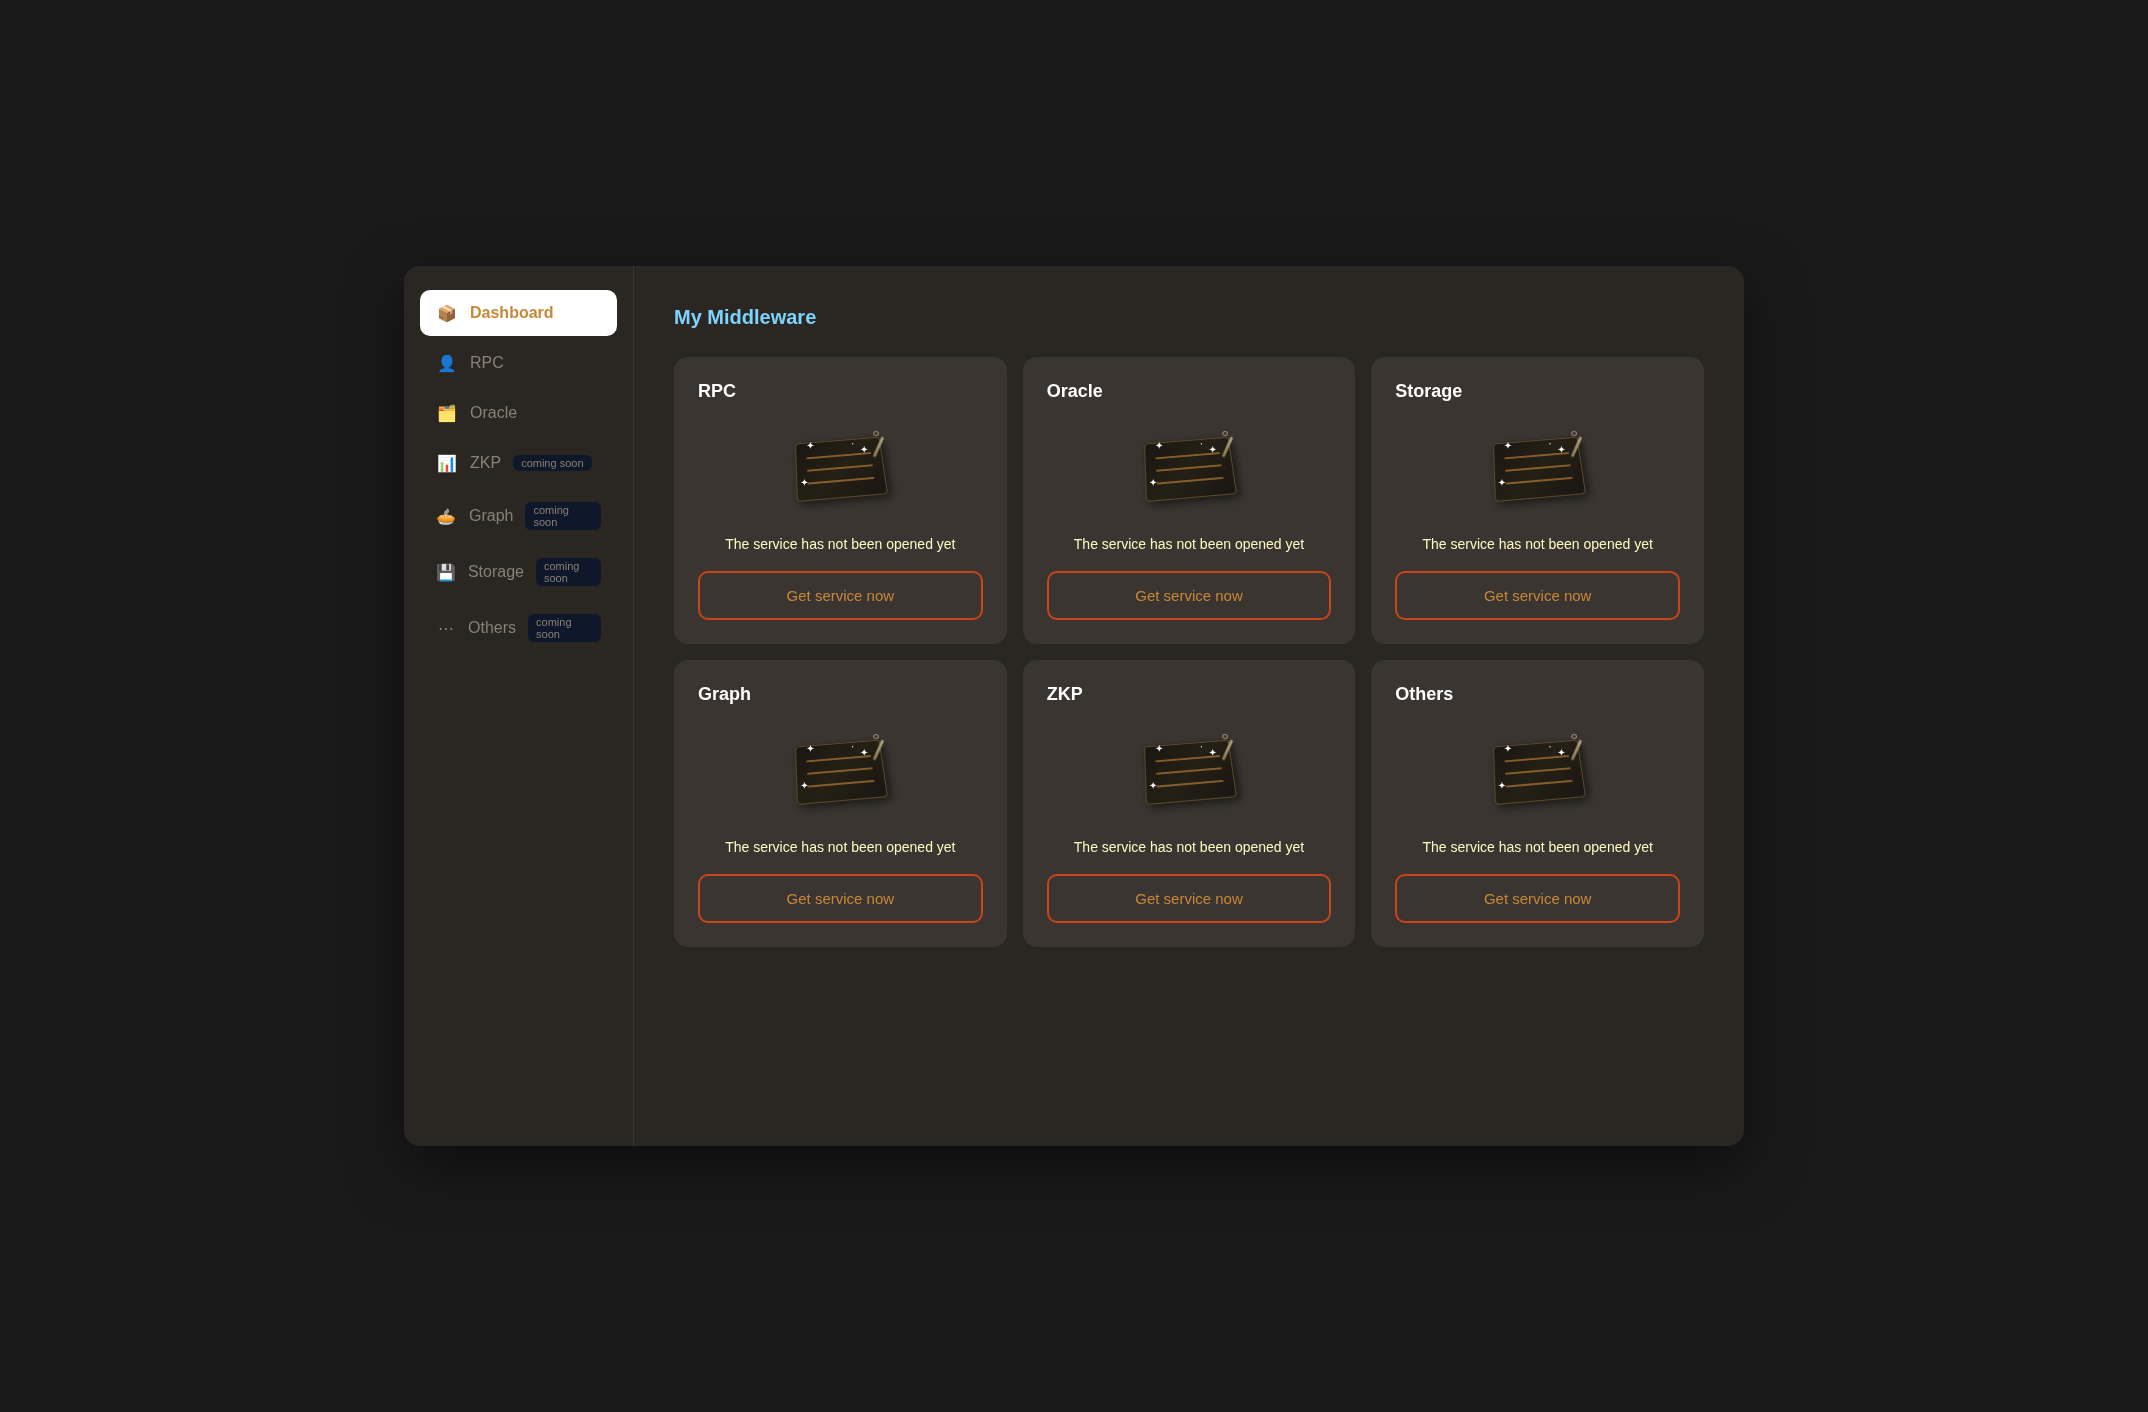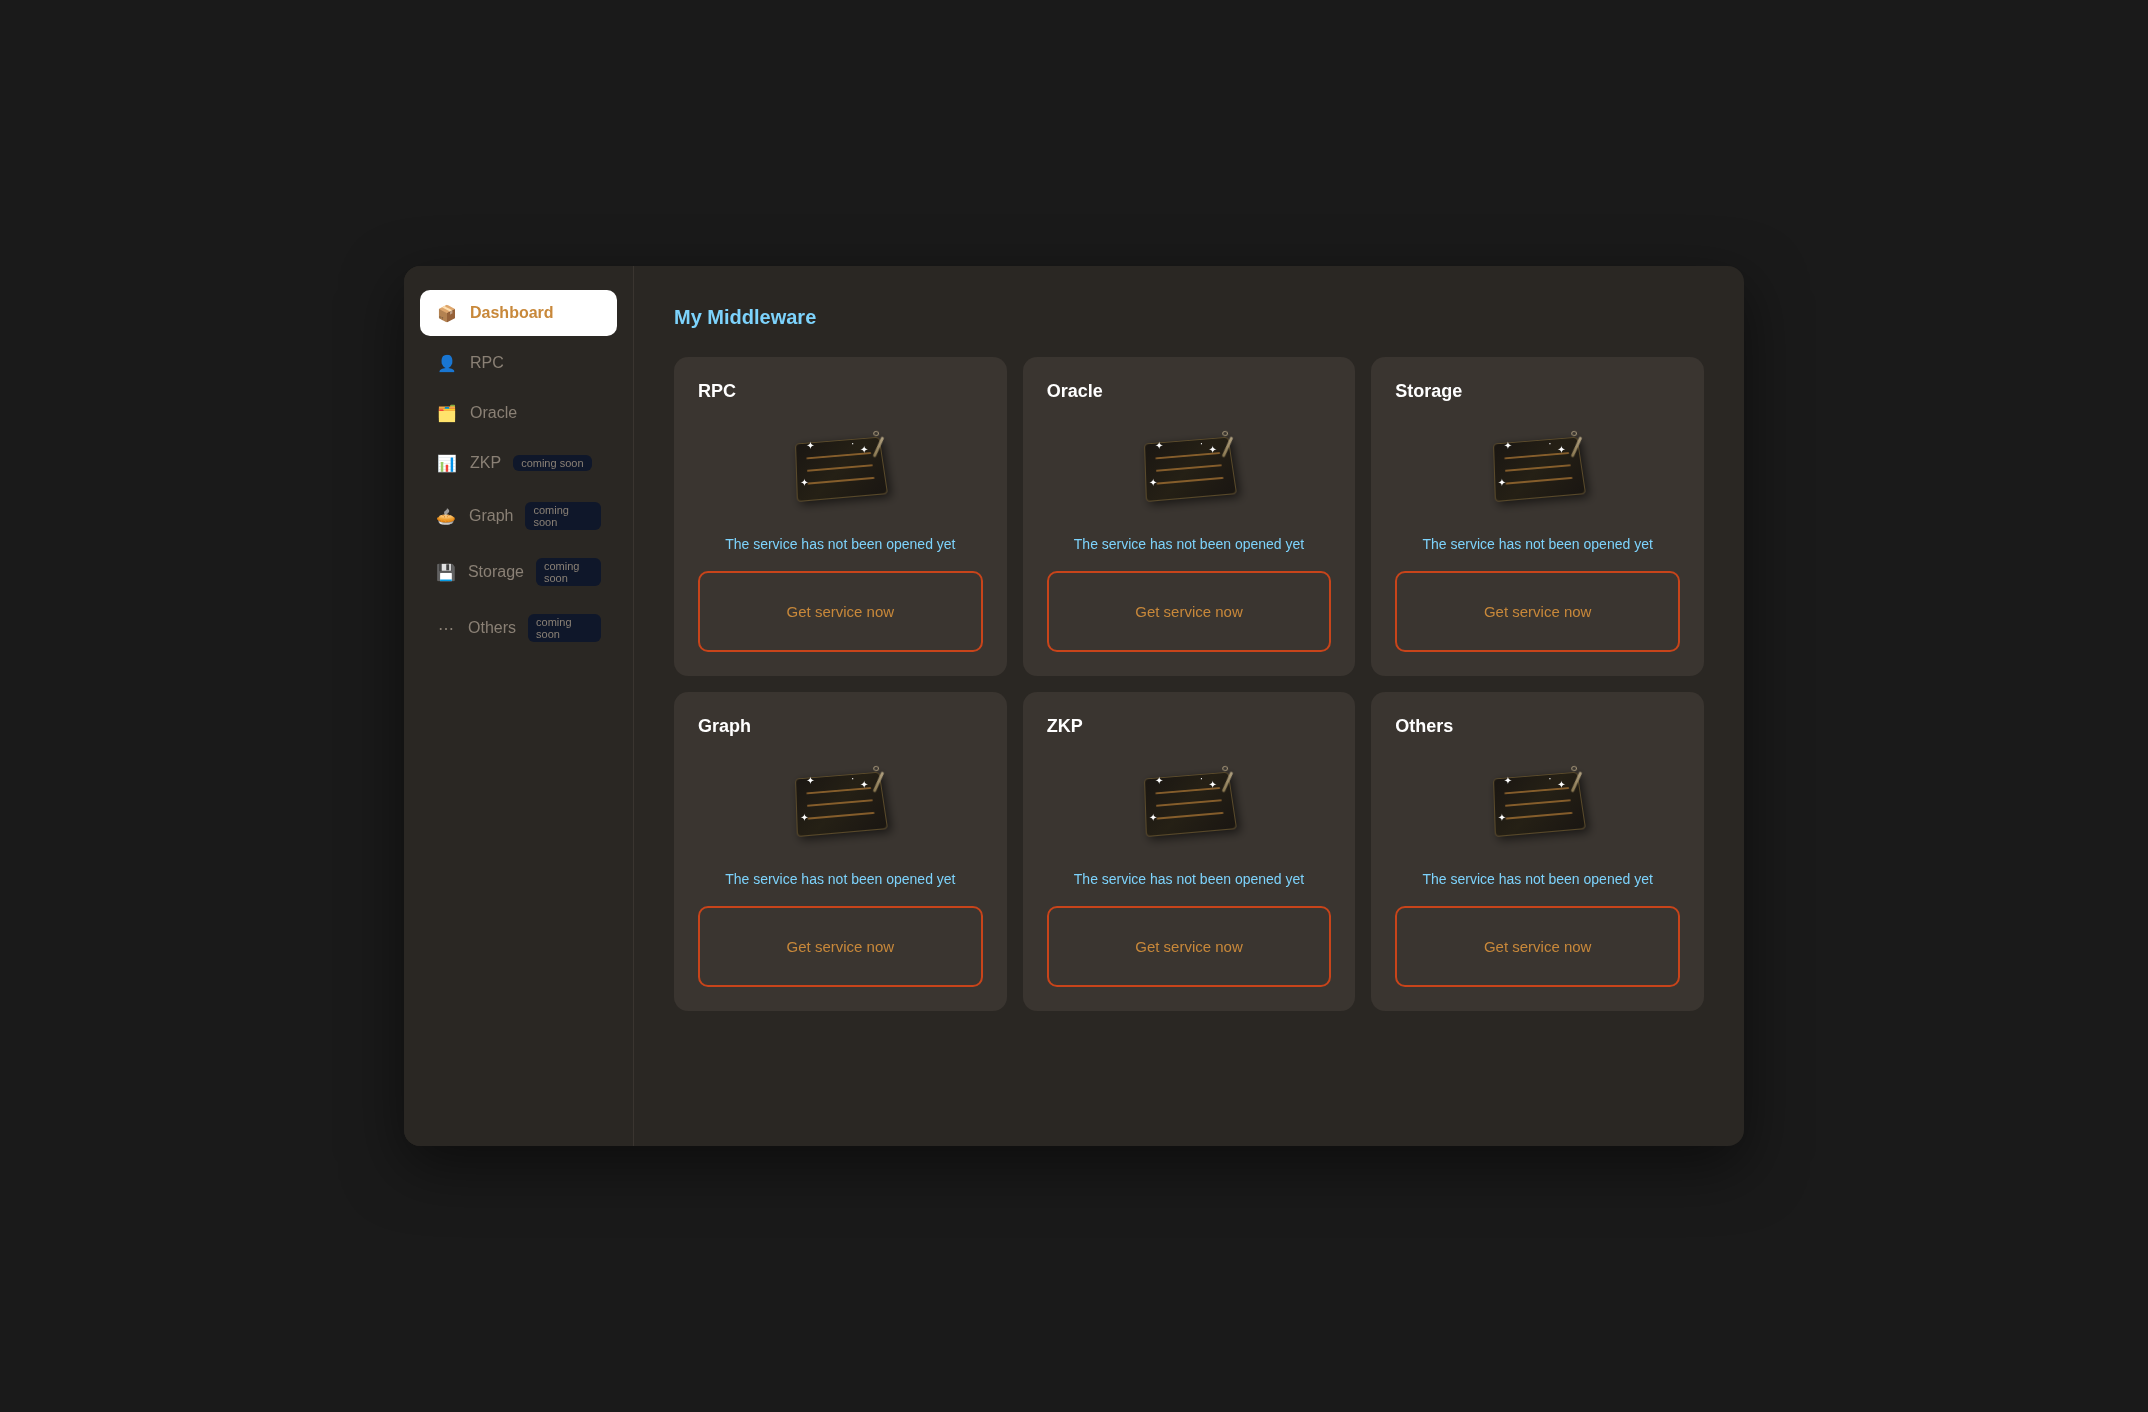--- a/index.html
+++ b/index.html
@@ -184,29 +184,29 @@
       font-size: 10px;
     }
 
     .sparkle-1 { top: 2px; left: 10px; }
     .sparkle-2 { top: 6px; right: 16px; }
     .sparkle-3 { top: 0px; right: 30px; }
     .sparkle-4 { bottom: 10px; left: 4px; }
 
     .card-description {
       font-size: 14px;
-      color: #7dd3fc;
+      color: #fef9c3;
       text-align: center;
       line-height: 1.5;
       margin-bottom: 16px;
     }
 
     .get-service-btn {
       width: 100%;
-      padding: 30px;
+      padding: 14px;
       background: #3a3530;
       border: 2px solid #c8441a;
       border-radius: 10px;
       color: #c8883a;
       font-size: 15px;
       font-weight: 500;
       cursor: pointer;
       text-align: center;
       transition: background 0.15s;
     }

